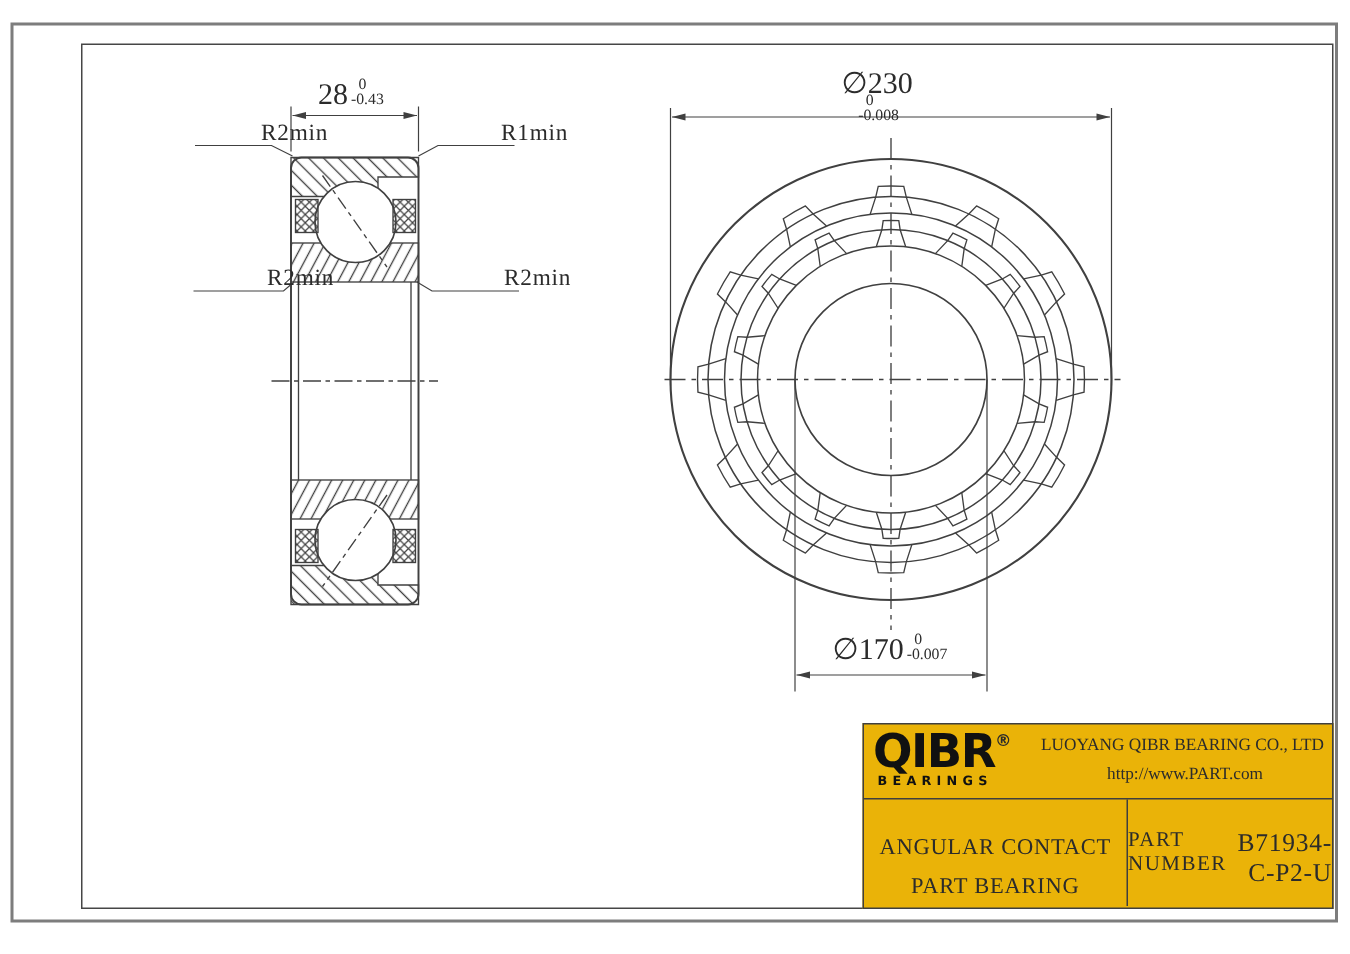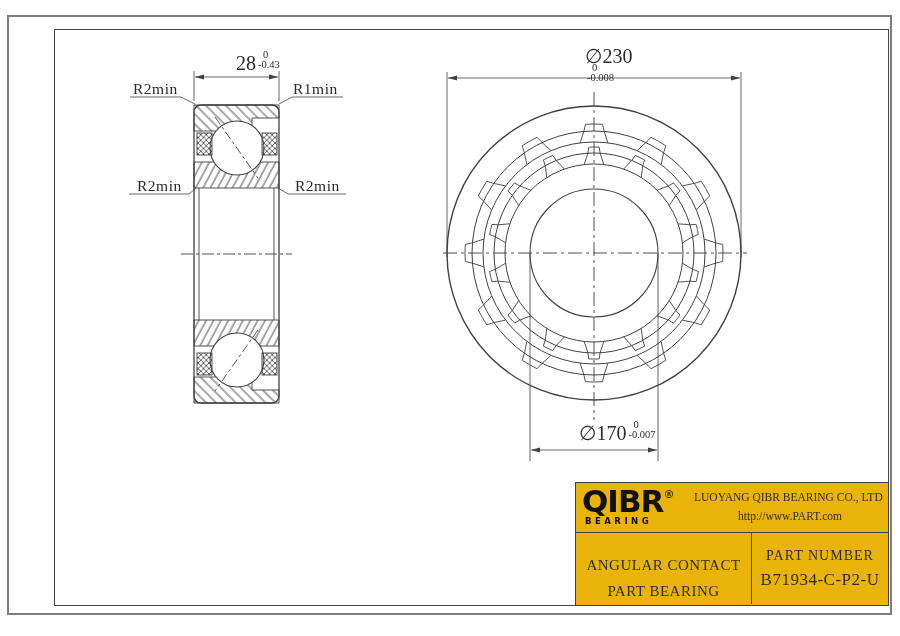--- a/index.html
+++ b/index.html
@@ -4,37 +4,37 @@
 <style>
   html,body{margin:0;padding:0;background:#fff;}
   .sheet{position:relative;width:900px;height:636px;background:#ffffff;overflow:hidden;
          font-family:"Liberation Serif",serif;color:#2b2b2b;}
   .outer-border{position:absolute;left:7px;top:15px;width:885px;height:600px;
          border:2px solid #7d7d7d;box-sizing:border-box;}
   .inner-border{position:absolute;left:54px;top:29px;width:835px;height:577px;
          border:1.5px solid #464646;box-sizing:border-box;}
   svg{position:absolute;left:0;top:0;}
   .txt{position:absolute;white-space:nowrap;}
-  .rlabel{font-size:15.5px;letter-spacing:0.5px;}
-  .dim{display:inline-flex;align-items:flex-start;margin-left:24px;}
+  .rlabel{font-size:15.5px;letter-spacing:0.5px;margin-left:41px;}
+  .dim{display:inline-flex;align-items:center;}
   .dim .main{font-size:20px;line-height:20px;}
   .dim .stack{display:inline-flex;flex-direction:column;margin-left:2px;margin-top:-3px;}
   .dim .stack .up{font-size:10.5px;line-height:10px;margin-left:5px;}
   .dim .stack .lo{font-size:10.5px;line-height:10px;}
   
   .tblock{position:absolute;left:575px;top:482px;width:314px;height:124px;
           border:1.5px solid #3f3f3f;box-sizing:border-box;background:#eab308;}
   .tb-toprow{position:absolute;left:0;top:0;width:100%;height:50px;
           border-bottom:1.5px solid #3f3f3f;box-sizing:border-box;}
   .tb-botrow{position:absolute;left:0;top:50px;width:100%;height:71px;}
   .tb-desc{position:absolute;left:0;top:0;width:176px;height:100%;
           border-right:1.5px solid #3f3f3f;box-sizing:border-box;
           display:flex;flex-direction:column;align-items:center;justify-content:flex-end;}
   .tb-part{position:absolute;left:176px;top:0;right:0;height:100%;
-          display:flex;flex-direction:column;align-items:center;justify-content:center;}
+          display:flex;flex-direction:row;align-items:center;justify-content:center;}
   .tb-desc .line{font-size:15px;line-height:26px;letter-spacing:0.5px;}
   .pn-label{font-size:14px;letter-spacing:1px;}
   .pn-value{font-size:17px;letter-spacing:0.5px;margin-top:6px;text-align:right;}
   .logo{position:absolute;left:6px;top:2px;width:110px;font-family:"DejaVu Sans",sans-serif;}
   .logo .word{font-size:31px;font-weight:bold;letter-spacing:-1px;line-height:32px;color:#111;}
   .logo .reg{font-size:11px;font-weight:bold;vertical-align:14px;letter-spacing:0;}
   .logo .sub{font-size:8.5px;font-weight:bold;letter-spacing:3.5px;line-height:9px;color:#111;margin-left:3px;}
   .company{position:absolute;left:118px;top:7px;width:192px;text-align:left;font-size:11.5px;line-height:14px;}
   .website{position:absolute;left:118px;top:27px;width:192px;text-align:center;font-size:11.5px;}
 </style>
@@ -172,21 +172,21 @@
 
   <div class="txt rlabel" style="left:133px;top:80px;">R2min</div>
   <div class="txt rlabel" style="left:293px;top:80px;">R1min</div>
   <div class="txt rlabel" style="left:137px;top:177px;">R2min</div>
   <div class="txt rlabel" style="left:295px;top:177px;">R2min</div>
 
   <div class="tblock">
     <div class="tb-toprow">
       <div class="logo">
         <span class="word">QIBR</span><span class="reg">®</span>
-        <div class="sub">BEARING</div>
+        <div class="sub">BEARINGS</div>
       </div>
       <div class="company">LUOYANG QIBR BEARING CO., LTD</div>
       <div class="website">http://www.PART.com</div>
     </div>
     <div class="tb-botrow">
       <div class="tb-desc">
         <div class="line">ANGULAR CONTACT</div>
         <div class="line">PART BEARING</div>
       </div>
       <div class="tb-part">

